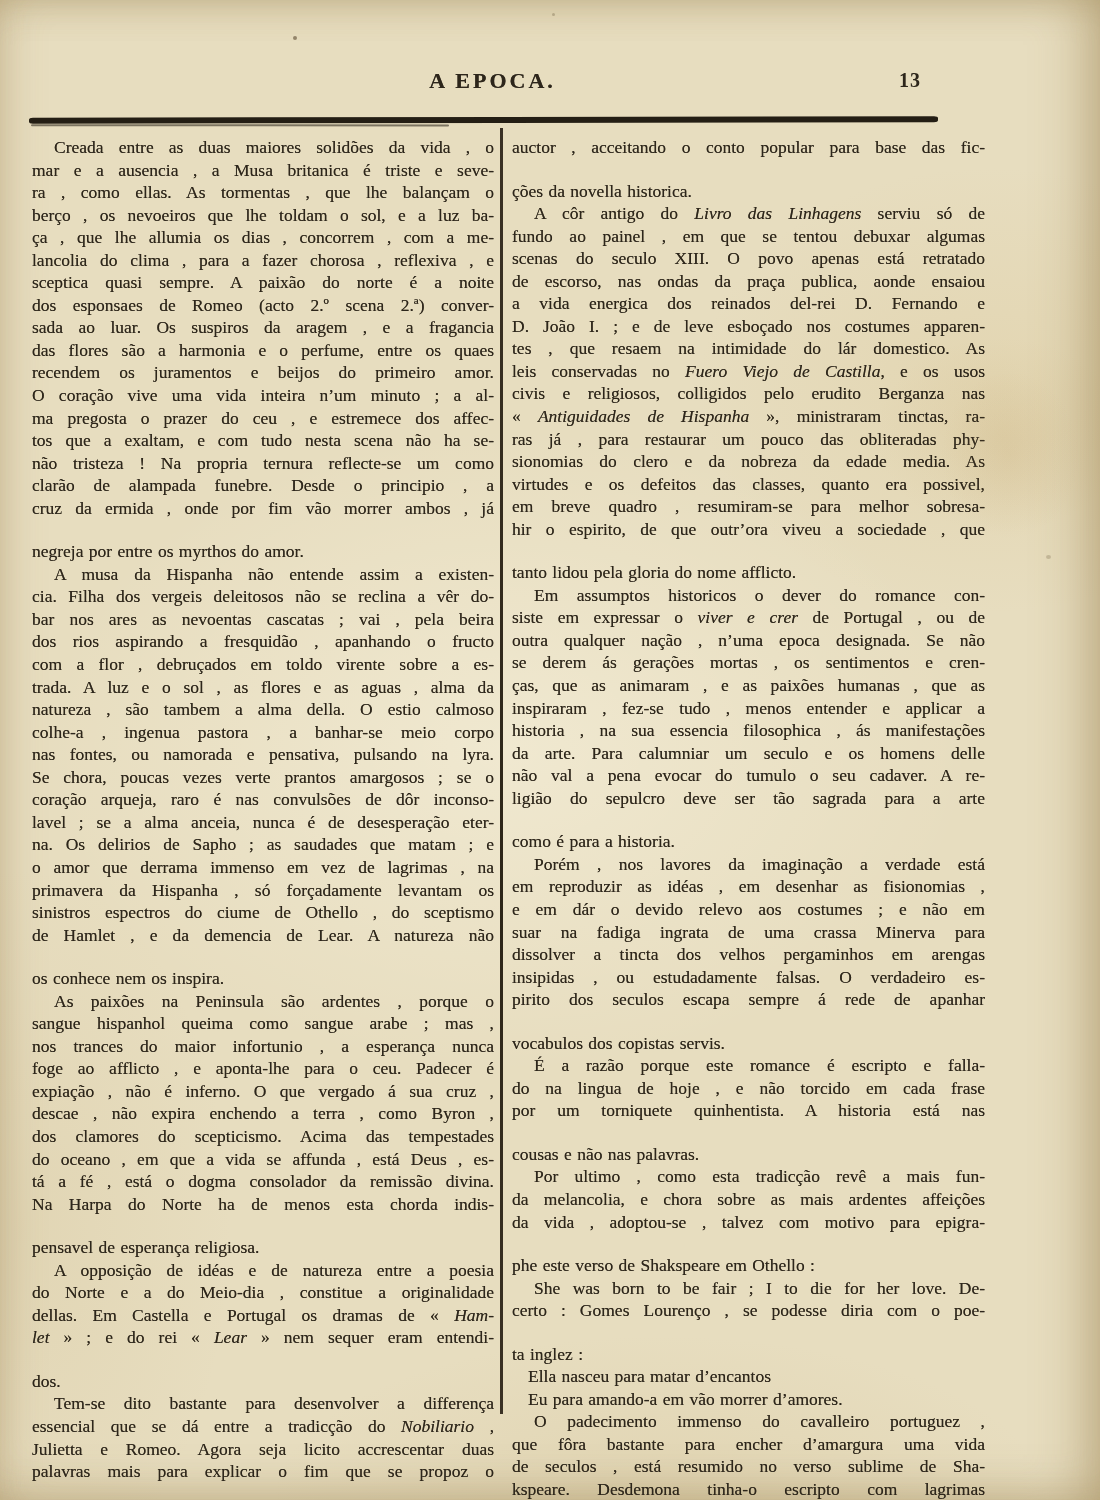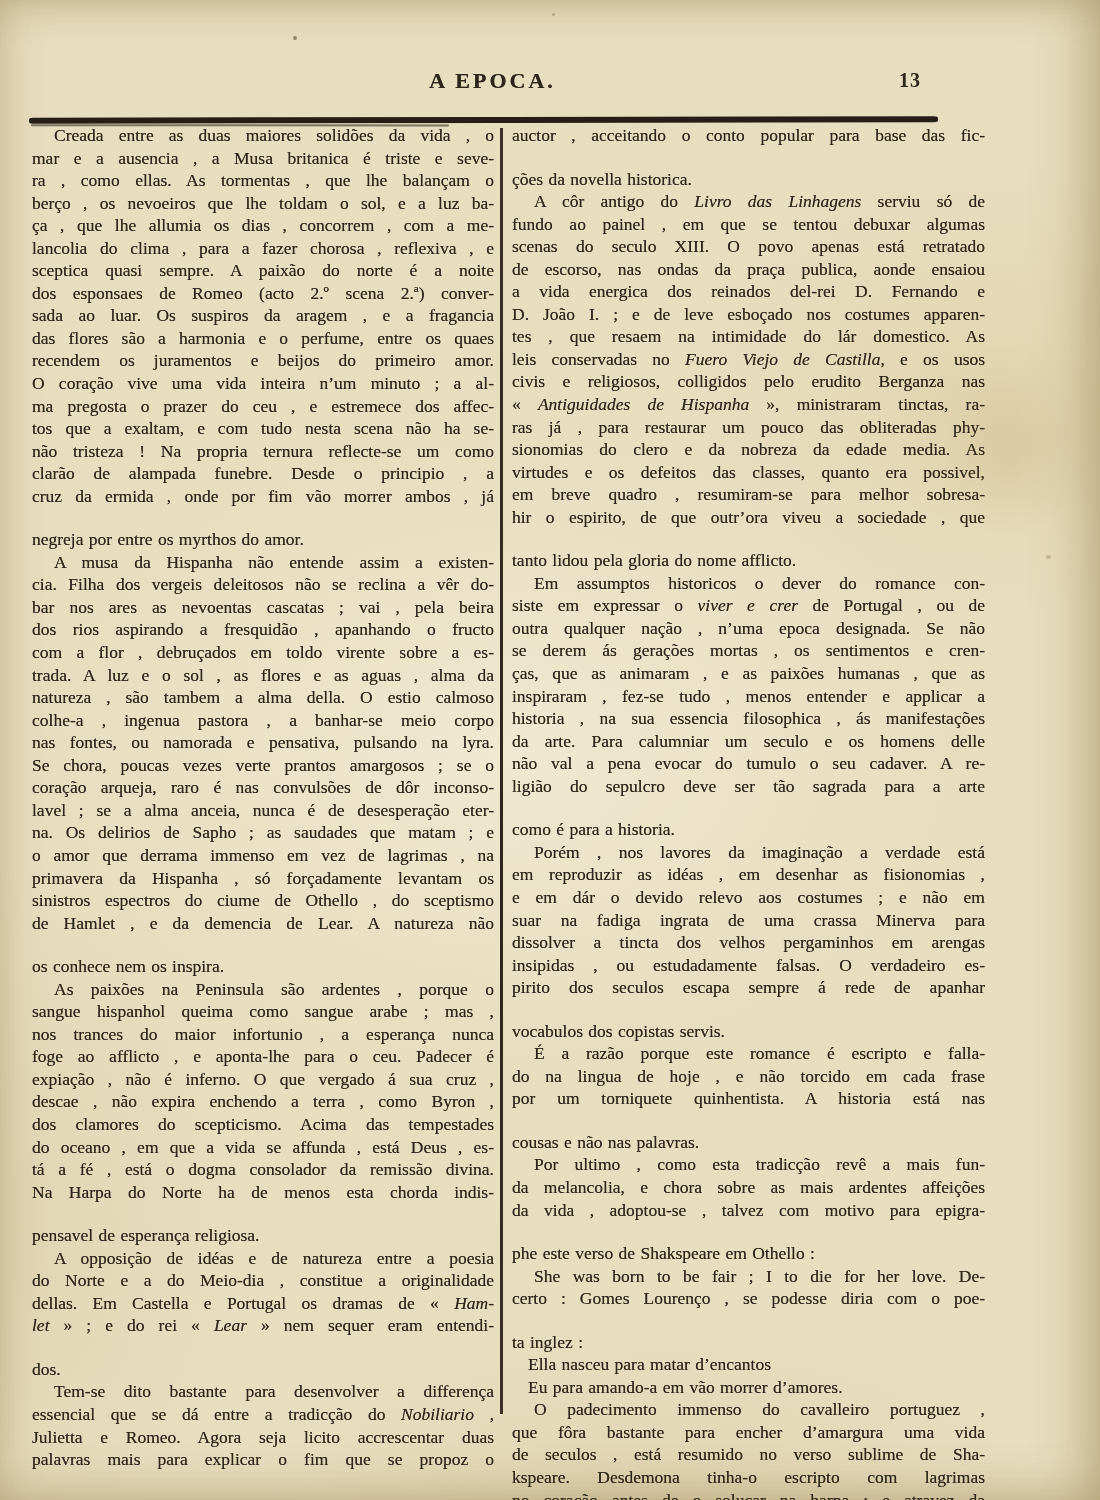--- a/index.html
+++ b/index.html
@@ -37,21 +37,21 @@
   }
   .head-rule::after{
     content:"";position:absolute;left:2px;top:7px;width:46%;height:1.5px;
     background:rgba(36,30,20,0.55);border-radius:2px;transform:rotate(0.12deg);
   }
   .col-divider{
     position:absolute;left:500px;top:128px;width:2.5px;height:1286px;
     background:linear-gradient(#3a3124,#2c2518 60%,#3a3124);
   }
   .column{
-    position:absolute;top:124px;
+    position:absolute;top:136px;
     font-size:17.5px;
     text-shadow:0 0 0.5px rgba(43,35,22,0.65);
   }
   .col-left{left:32px;width:462px;}
   .col-right{left:512px;width:473px;}
   .para{margin:0;}
   .line{
     min-height:22.54px;line-height:22.54px;
     text-align:justify;text-align-last:justify;
     -moz-text-align-last:justify;

